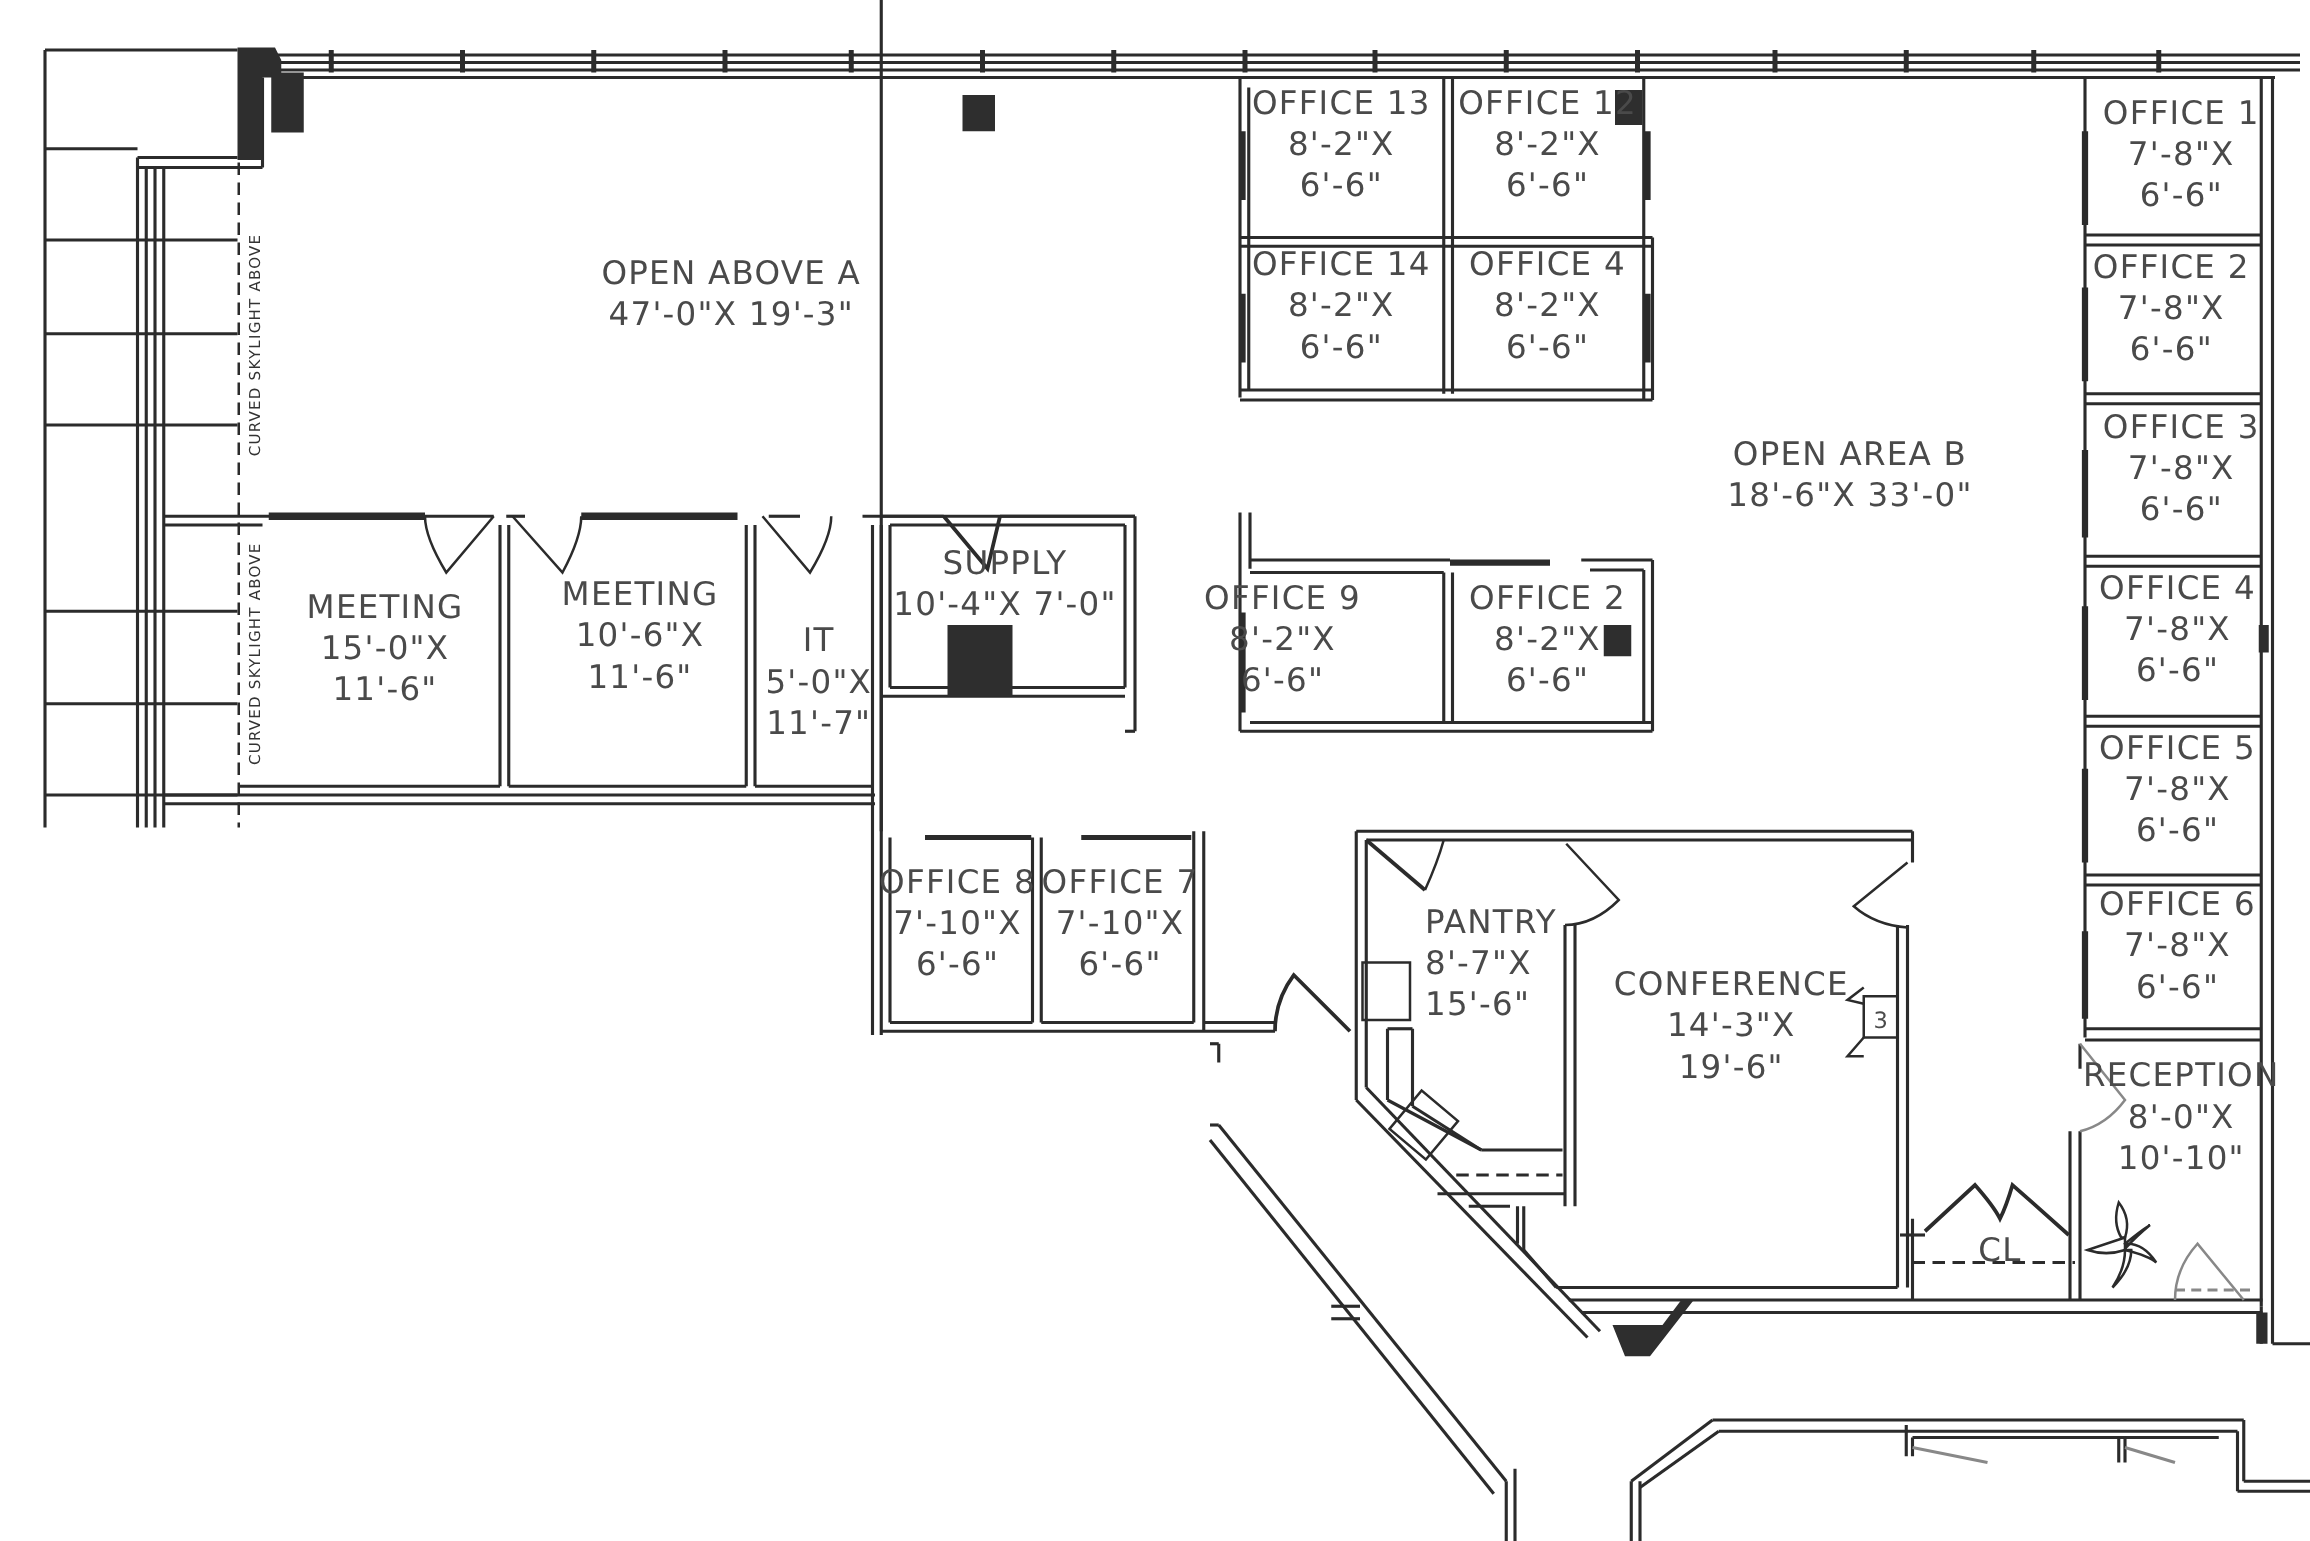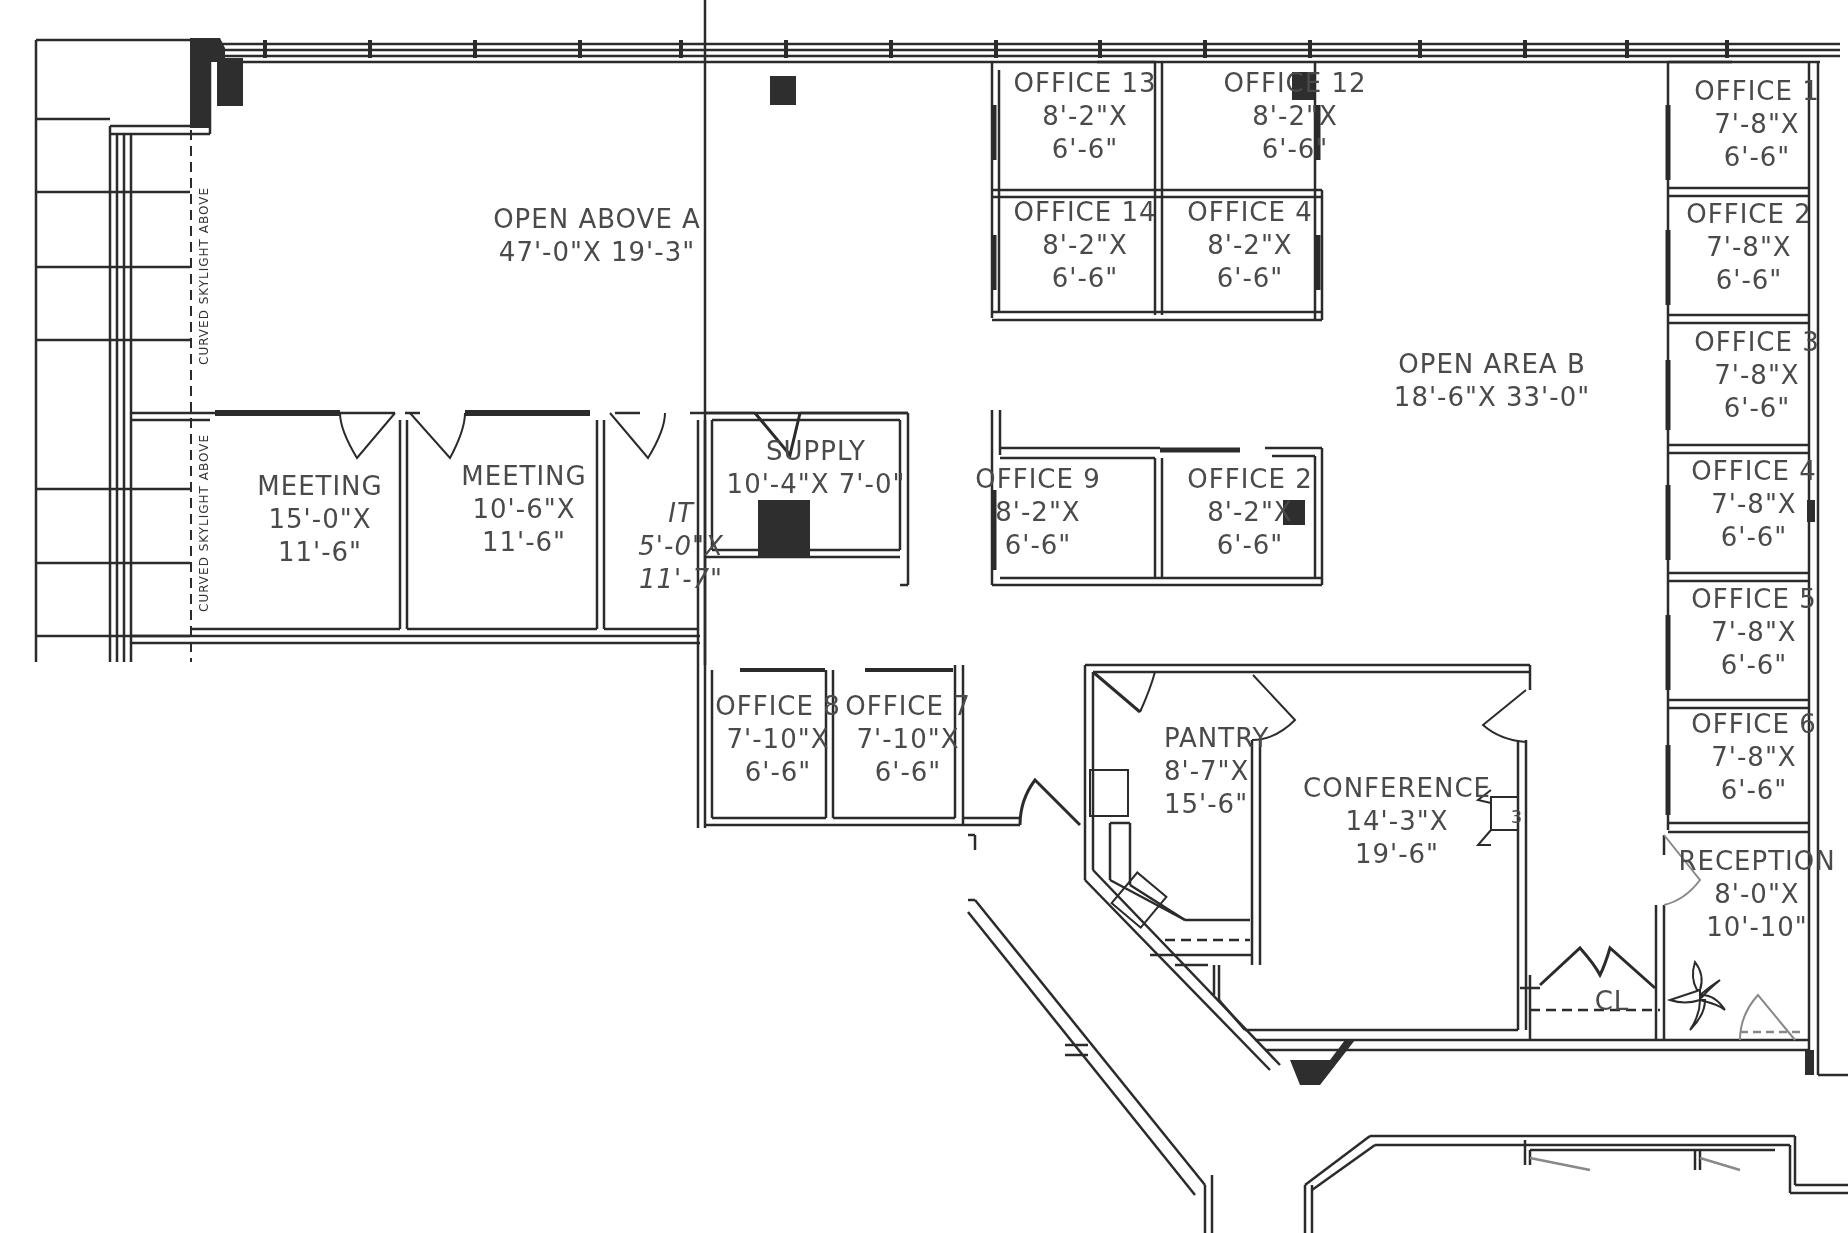--- a/index.html
+++ b/index.html
@@ -1,18 +1,18 @@
 <!DOCTYPE html>
 <html><head>
 <meta charset="utf-8">
 <style>
   html, body { margin:0; padding:0; background:#ffffff; }
   body { width:1848px; height:1233px; position:relative; overflow:hidden; font-family:"DejaVu Sans", sans-serif; }
   #plan { position:absolute; left:0; top:0; width:1848px; height:1233px; }
-  .lbl { position:absolute; color:#4a4a4a; font-family:"DejaVu Sans", sans-serif; font-size:26px; line-height:33px; text-align:center; white-space:nowrap; letter-spacing:1px; transform:translateX(-50%); font-weight:normal;padding-left:24px; }
+  .lbl { position:absolute; color:#4a4a4a; font-family:"DejaVu Sans", sans-serif; font-size:26px; line-height:33px; text-align:center; white-space:nowrap; letter-spacing:1px; transform:translateX(-50%); font-weight:normal; }
   .lbl div { display:block; }
   .vtext { position:absolute; font-family:"DejaVu Sans", sans-serif; font-size:12px; color:#333; white-space:nowrap; transform-origin:left top; transform:rotate(-90deg); letter-spacing:1px; }
   .small { font-size:22px; }
 </style>
 </head>
 <body>
 
 <svg id="plan" viewBox="0 0 1848 1233" xmlns="http://www.w3.org/2000/svg">
   <g fill="none" stroke="#2b2b2b" stroke-width="2.5">
 
@@ -297,21 +297,21 @@
 <div class="lbl" style="left:308px;top:470px;">
   <div>MEETING</div>
     <div>15'-0"X</div>
     <div>11'-6"</div>
 </div>
 <div class="lbl" style="left:512px;top:460px;">
   <div>MEETING</div>
     <div>10'-6"X</div>
     <div>11'-6"</div>
 </div>
-<div class="lbl" style="left:669px;top:497px;font-style:italic;">
+<div class="lbl" style="left:655px;top:497px;">
   <div>IT</div>
     <div>5'-0"X</div>
     <div>11'-7"</div>
 </div>
 <div class="lbl" style="left:804px;top:435px;">
   <div>SUPPLY</div>
     <div>10'-4"X 7'-0"</div>
 </div>
 
 <div class="lbl" style="left:1745px;top:75px;">
@@ -362,21 +362,21 @@
 <div class="lbl" style="left:1238px;top:463px;">
   <div>OFFICE 2</div>
     <div>8'-2"X</div>
     <div>6'-6"</div>
 </div>
 <div class="lbl" style="left:1238px;top:196px;">
   <div>OFFICE 4</div>
     <div>8'-2"X</div>
     <div>6'-6"</div>
 </div>
-<div class="lbl" style="left:1238px;top:67px;margin-left:45px;">
+<div class="lbl" style="left:1238px;top:67px;">
   <div>OFFICE 12</div>
     <div>8'-2"X</div>
     <div>6'-6"</div>
 </div>
 <div class="lbl" style="left:1073px;top:67px;">
   <div>OFFICE 13</div>
     <div>8'-2"X</div>
     <div>6'-6"</div>
 </div>
 <div class="lbl" style="left:1073px;top:196px;">

